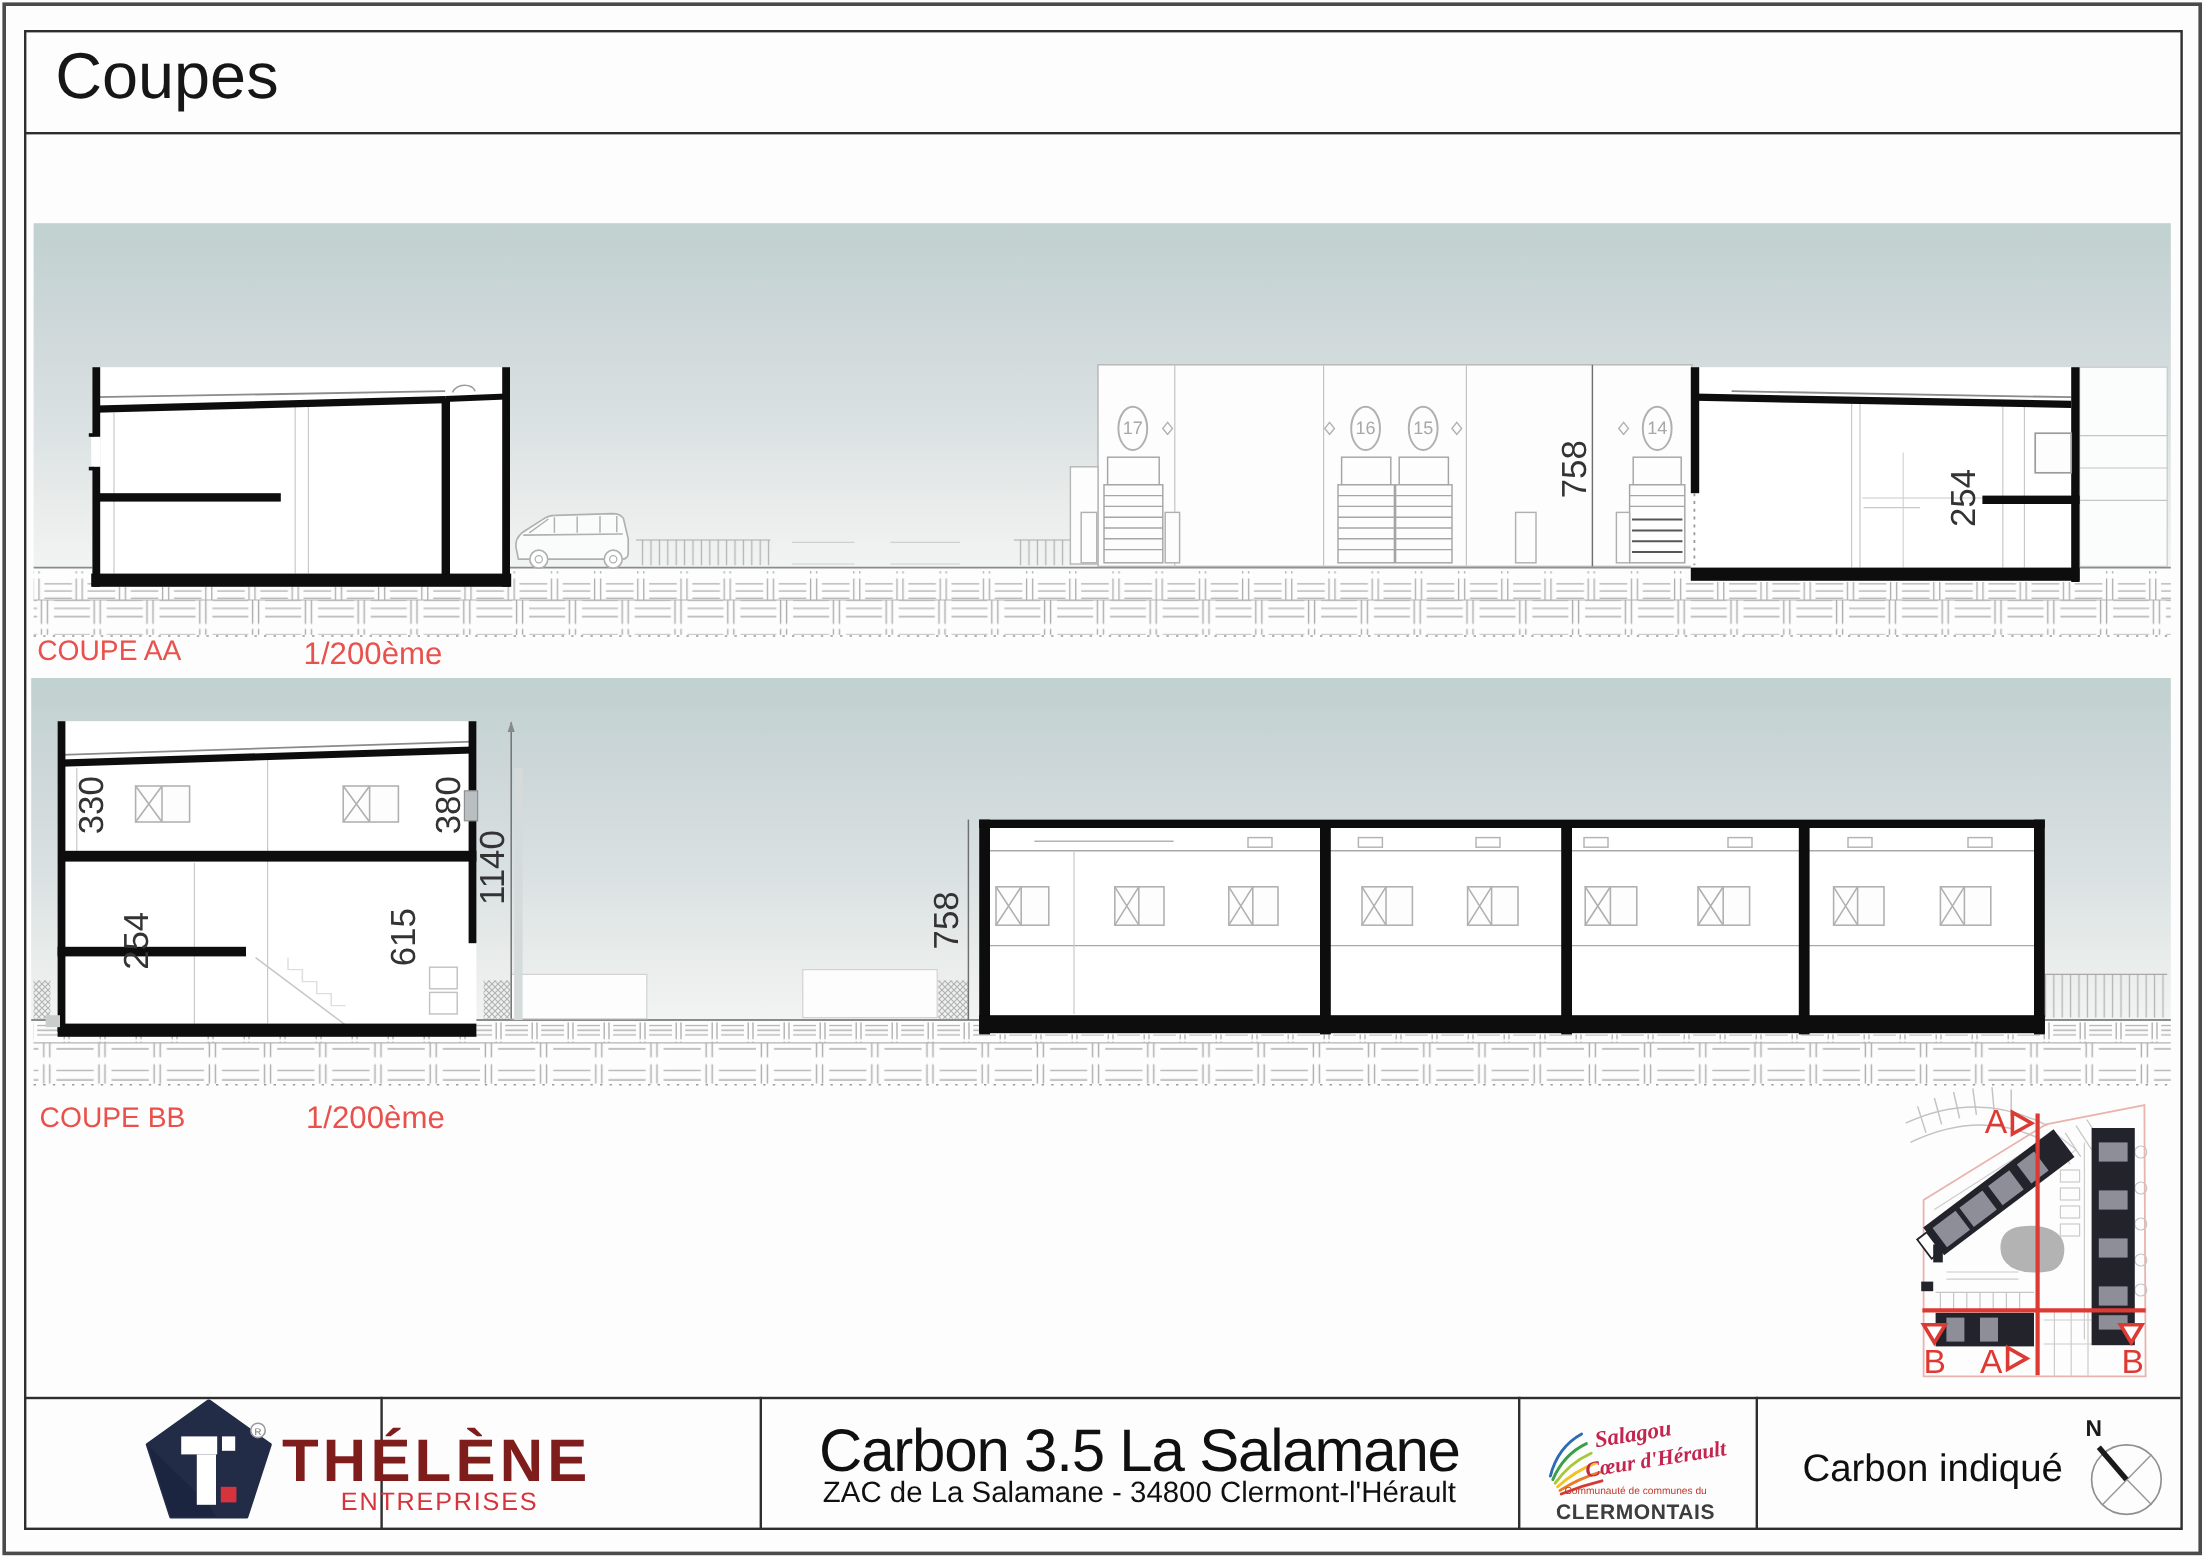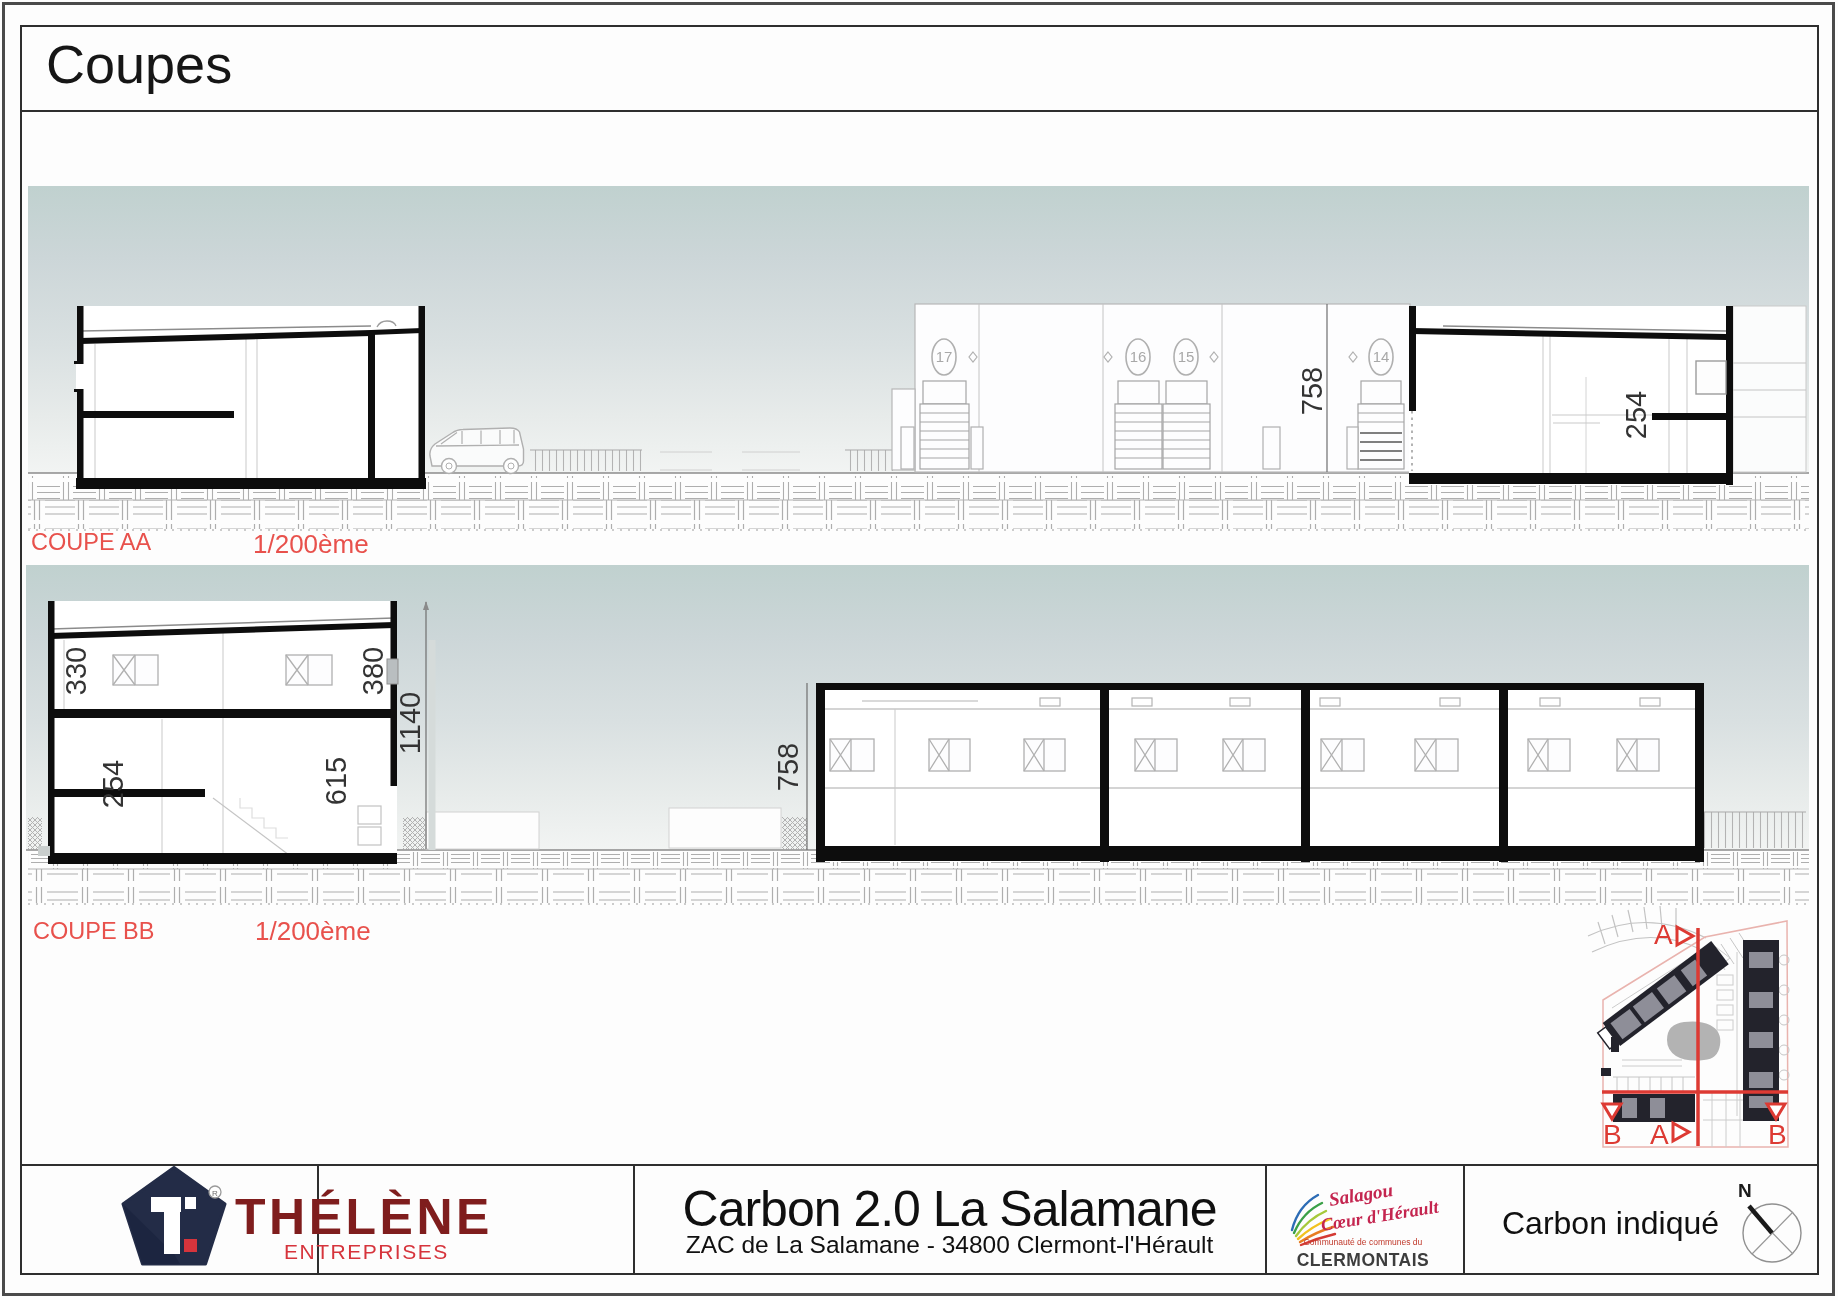--- a/index.html
+++ b/index.html
@@ -500,21 +500,21 @@
   <rect x="44" y="46" width="16" height="42" fill="#fff"></rect>
   <rect x="64" y="73" width="13" height="13" fill="#d6343c"></rect>
   <circle cx="95" cy="26" r="6" fill="#fff" stroke="#9a9a9a" stroke-width="1.3"></circle>
   <text x="95" y="29.5" font-size="8" fill="#707070" text-anchor="middle" font-family="Liberation Sans, sans-serif">R</text>
 </svg>
 
 <div class="abs" style="left:235px;top:1188px;font-size:50px;font-weight:bold;color:#7f1d1d;letter-spacing:3.5px;">THÉLÈNE</div>
 
 <div class="abs" style="left:284px;top:1240px;font-size:21px;color:#d6343c;letter-spacing:1.5px;text-align:center;">ENTREPRISES</div>
 
-<div class="abs" style="left:634px;top:1180px;width:631px;text-align:center;font-size:50px;letter-spacing:-1px;color:#101010;">Carbon 2.0 La Salamane</div>
+<div class="abs" style="left:634px;top:1180px;width:631px;text-align:center;font-size:50px;letter-spacing:-1px;color:#101010;">Carbon 3.5 La Salamane</div>
 
 <div class="abs" style="left:634px;top:1231px;width:631px;text-align:center;font-size:24.5px;color:#101010;">ZAC de La Salamane - 34800 Clermont-l'Hérault</div>
 
 <svg class="abs" style="left:1270px;top:1180px;" width="190" height="92" viewBox="0 0 190 92">
 
   <g fill="none" stroke-width="2.4" stroke-linecap="round">
     <path d="M22 50 Q28 26 48 15" stroke="#2d6cb5"></path>
     <path d="M24 53 Q33 32 52 23" stroke="#3aa047"></path>
     <path d="M26 56 Q38 39 56 31" stroke="#a6c93a"></path>
     <path d="M28 59 Q42 46 60 39" stroke="#f2c21f"></path>

